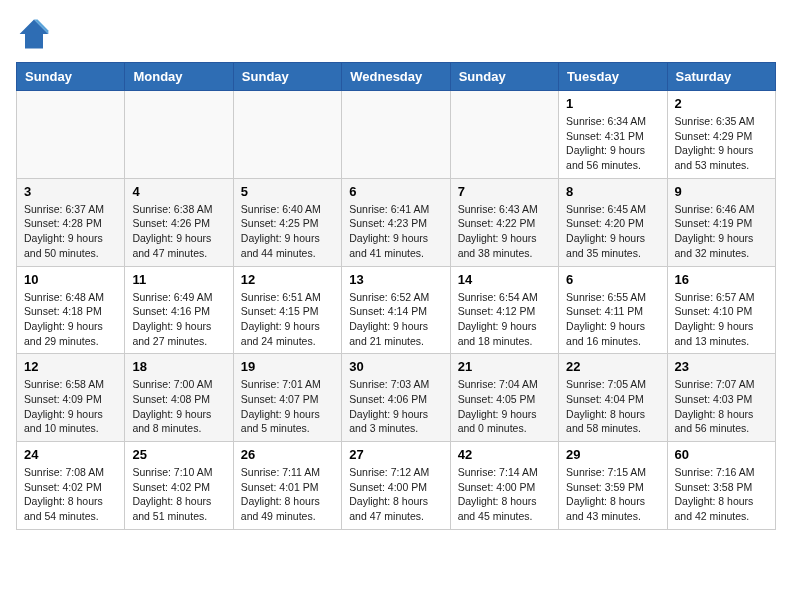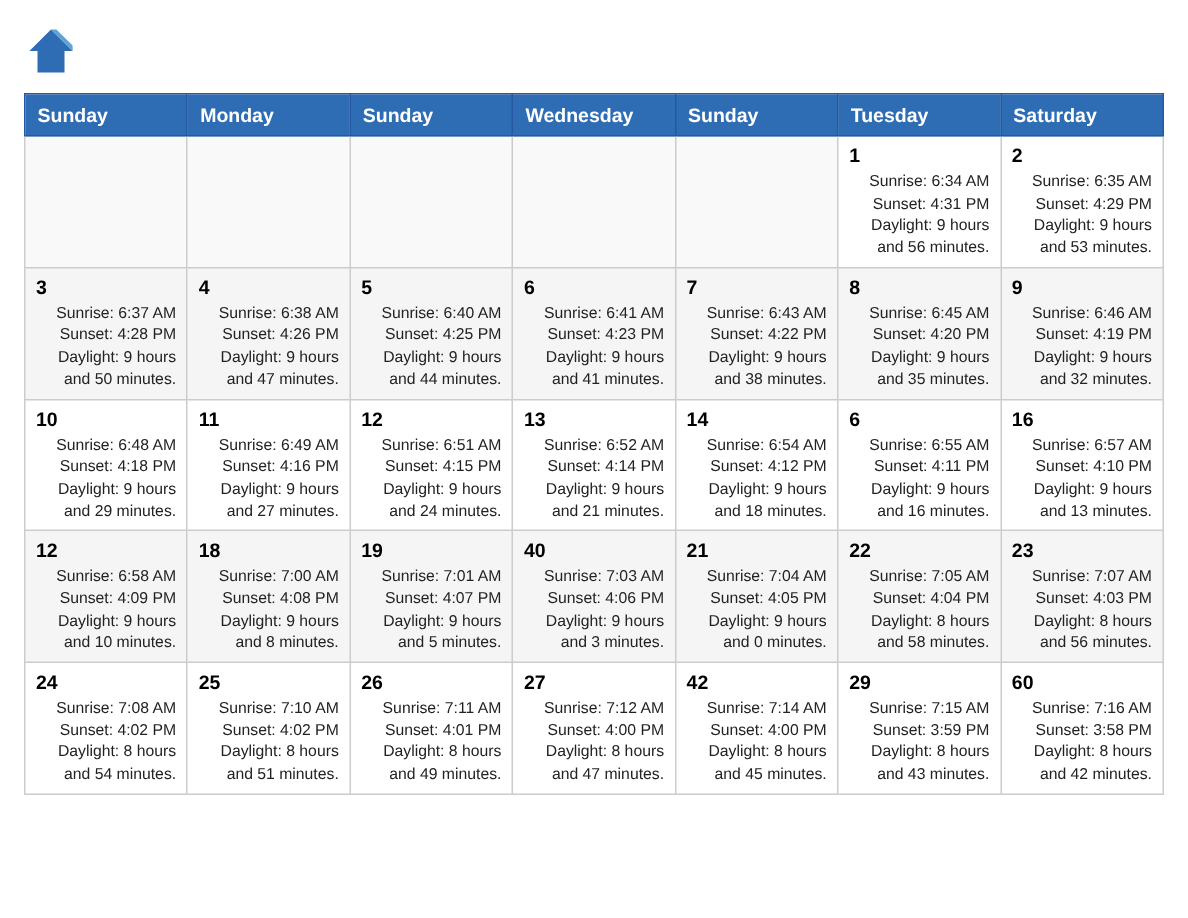--- a/index.html
+++ b/index.html
@@ -75,21 +75,20 @@
     .day-number {
       font-size: 13px;
       font-weight: bold;
       margin-bottom: 3px;
       display: block;
     }
     .day-info {
       font-size: 10.5px;
       color: #222;
       line-height: 1.4;
-      text-align: right;
     }
     .empty-cell {
       background: #f9f9f9 !important;
     }
   </style>
 </head>
 <body>
 
 <div class="header-area">
   <div class="logo">
@@ -203,21 +202,21 @@
         </td>
         <td>
           <span class="day-number">18</span>
           <div class="day-info">Sunrise: 7:00 AM<br>Sunset: 4:08 PM<br>Daylight: 9 hours and 8 minutes.</div>
         </td>
         <td>
           <span class="day-number">19</span>
           <div class="day-info">Sunrise: 7:01 AM<br>Sunset: 4:07 PM<br>Daylight: 9 hours and 5 minutes.</div>
         </td>
         <td>
-          <span class="day-number">40</span>
+          <span class="day-number">30</span>
           <div class="day-info">Sunrise: 7:03 AM<br>Sunset: 4:06 PM<br>Daylight: 9 hours and 3 minutes.</div>
         </td>
         <td>
           <span class="day-number">21</span>
           <div class="day-info">Sunrise: 7:04 AM<br>Sunset: 4:05 PM<br>Daylight: 9 hours and 0 minutes.</div>
         </td>
         <td>
           <span class="day-number">22</span>
           <div class="day-info">Sunrise: 7:05 AM<br>Sunset: 4:04 PM<br>Daylight: 8 hours and 58 minutes.</div>
         </td>

